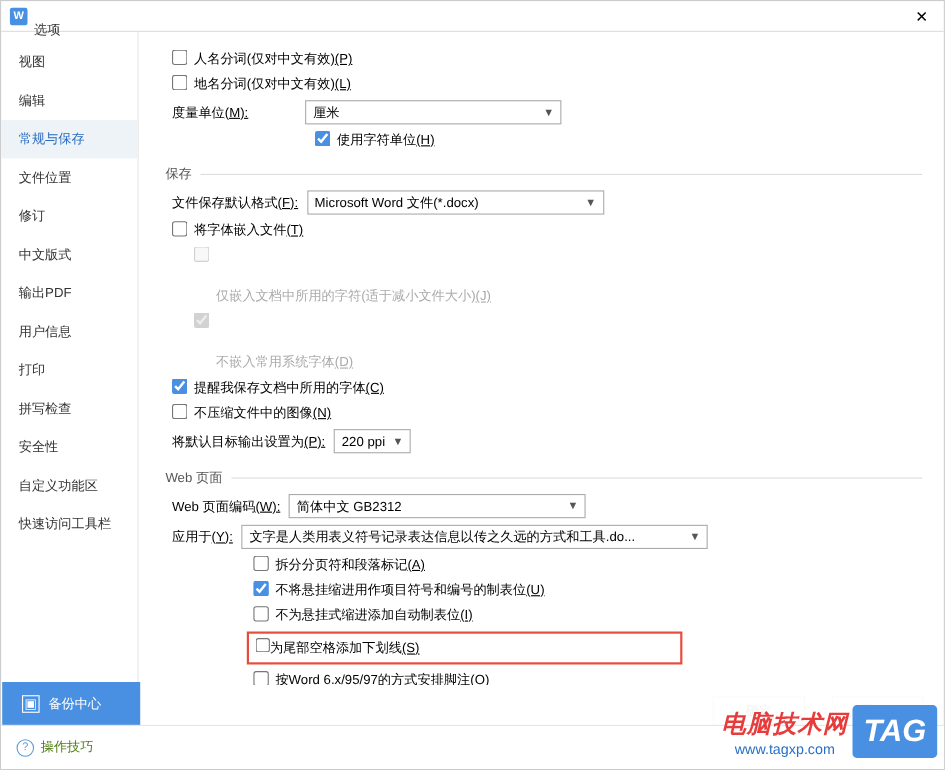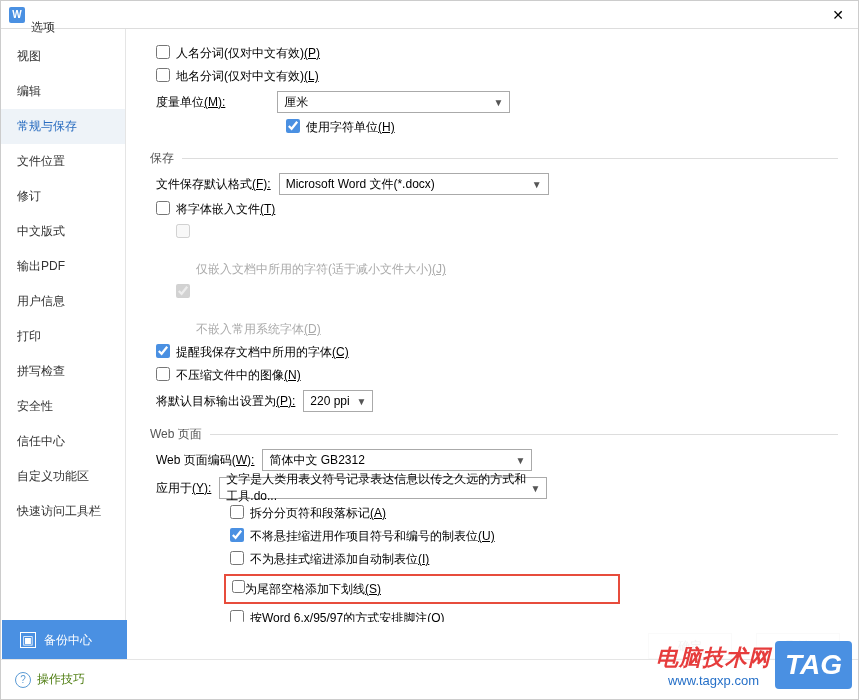--- a/index.html
+++ b/index.html
@@ -56,21 +56,20 @@
     <div class="item">编辑</div>
     <div class="item active">常规与保存</div>
     <div class="item">文件位置</div>
     <div class="item">修订</div>
     <div class="item">中文版式</div>
     <div class="item">输出PDF</div>
     <div class="item">用户信息</div>
     <div class="item">打印</div>
     <div class="item">拼写检查</div>
     <div class="item">安全性</div>
-    <div class="item">信任中心</div>
     <div class="item">自定义功能区</div>
     <div class="item">快速访问工具栏</div>
   </div>
 
   <div class="content">
     <div class="row">
       <label>
           <input type="checkbox" class="chk-blue" style="">
           <span><span>人名分词(仅对中文有效)</span><span class="underline">(P)</span></span>
         </label>
@@ -151,21 +150,21 @@
     <div class="row">
       <span class="lbl"><span>Web 页面编码</span><span class="underline">(W):</span></span>
       <div class="select" style="width:270px">
           <span>简体中文 GB2312</span>
           <span class="arrow">▼</span>
         </div>
     </div>
 
     <div class="row">
       <span class="lbl"><span>应用于</span><span class="underline">(Y):</span></span>
-      <div class="select" style="width:328px">
+      <div class="select" style="width:424px">
           <span>文字是人类用表义符号记录表达信息以传之久远的方式和工具.do...</span>
           <span class="arrow">▼</span>
         </div>
     </div>
     <div class="row indent">
       <label>
           <input type="checkbox" class="chk-blue" style="">
           <span><span>拆分分页符和段落标记</span><span class="underline">(A)</span></span>
         </label>
     </div>

